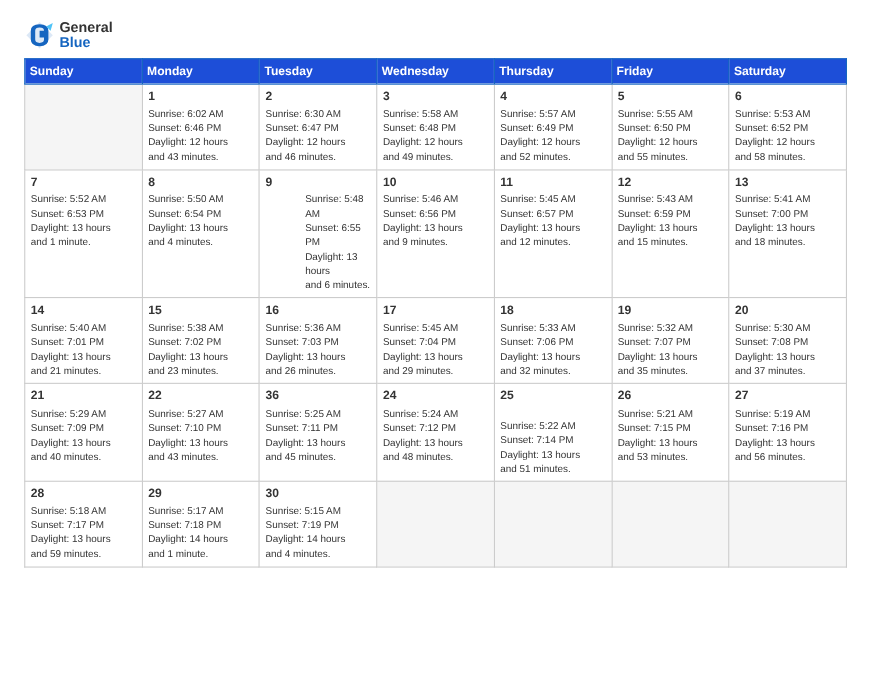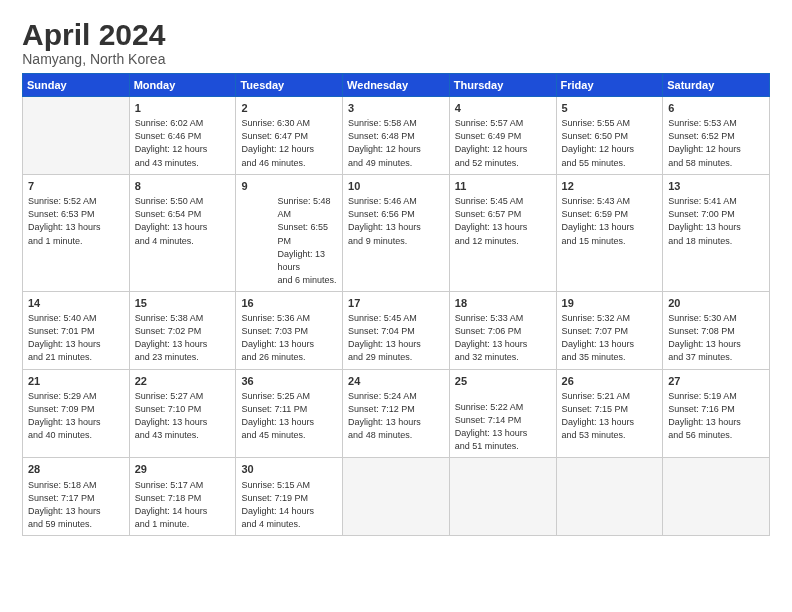--- a/index.html
+++ b/index.html
@@ -95,23 +95,30 @@
       font-size: 9px;
       line-height: 1.45;
       color: #333;
     }
   </style>
 </head>
 <body>
 
 <div class="page">
   <div class="header-row">
-    <div class="title-block">
-      <div class="cal-title">April 2024</div>
-      <div class="cal-subtitle">Namyang, North Korea</div>
+    <div class="logo">
+      <svg class="logo-icon" viewBox="0 0 28 28">
+        <polygon points="14,2 26,14 14,26 2,14" fill="#1565c0" opacity="0.15"></polygon>
+        <path d="M6,10 Q6,4 14,4 Q22,4 22,10 L22,14 L14,14 L14,10 L18,10 Q18,7 14,7 Q10,7 10,10 L10,18 Q10,21 14,21 Q18,21 18,18 L18,16 L14,16 L14,13 L22,13 L22,18 Q22,24 14,24 Q6,24 6,18 Z" fill="#1565c0"></path>
+        <path d="M20,6 L26,3 L24,10 Z" fill="#4fc3f7"></path>
+      </svg>
+      <div class="logo-text">
+        <span class="logo-general">General</span>
+        <span class="logo-blue">Blue</span>
+      </div>
     </div>
   </div>
 
   <table>
     <thead>
       <tr>
         <th>Sunday</th>
         <th>Monday</th>
         <th>Tuesday</th>
         <th>Wednesday</th>

